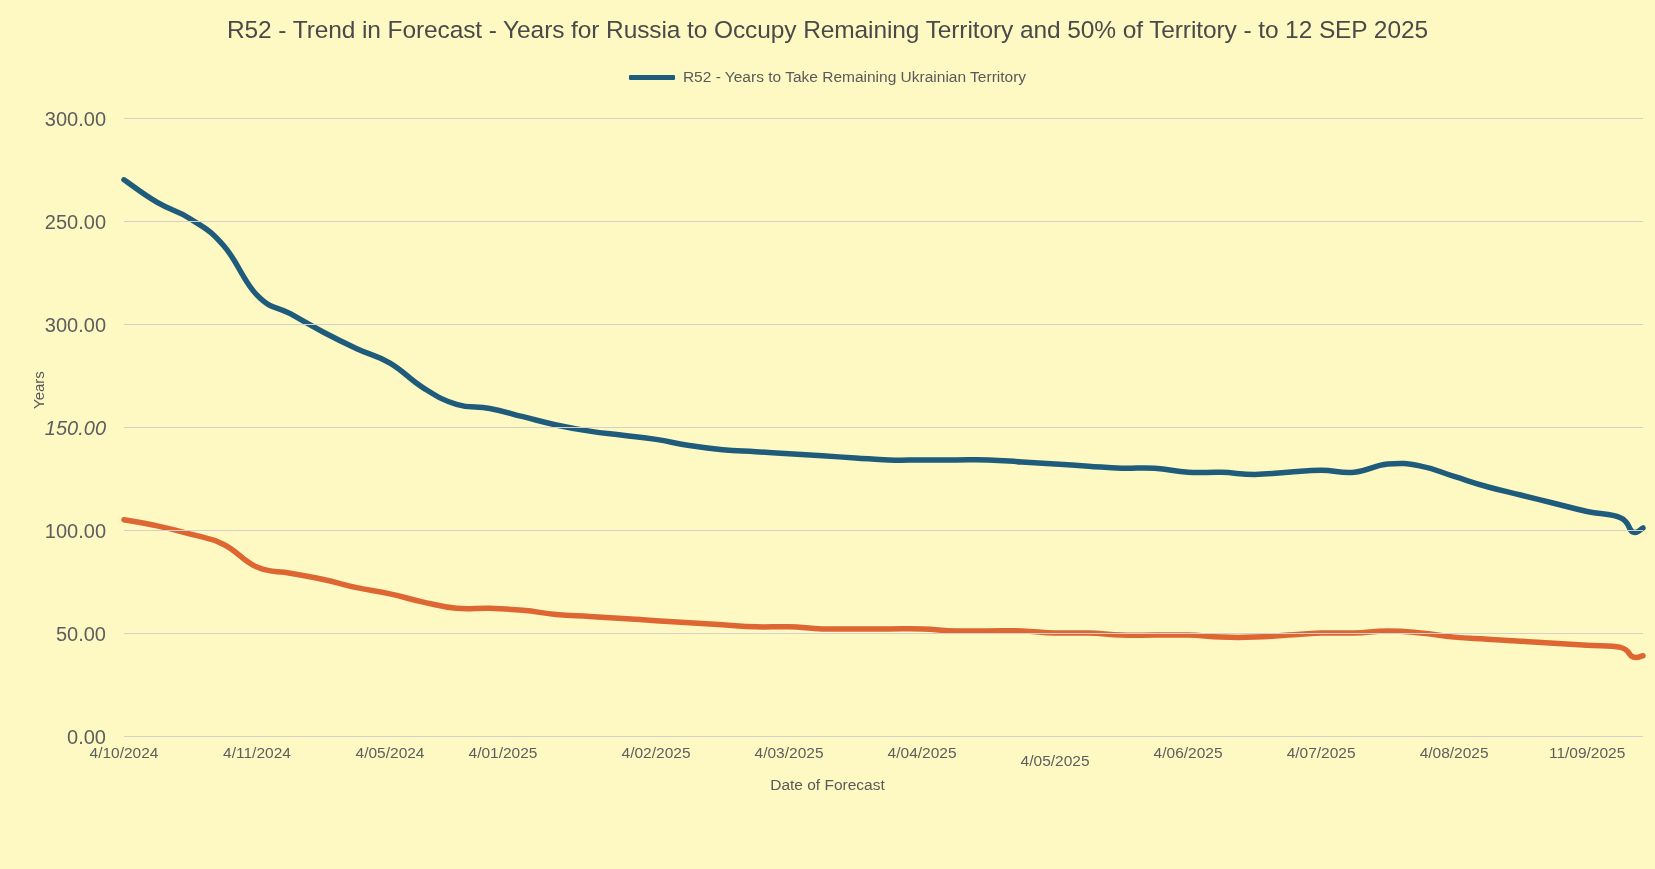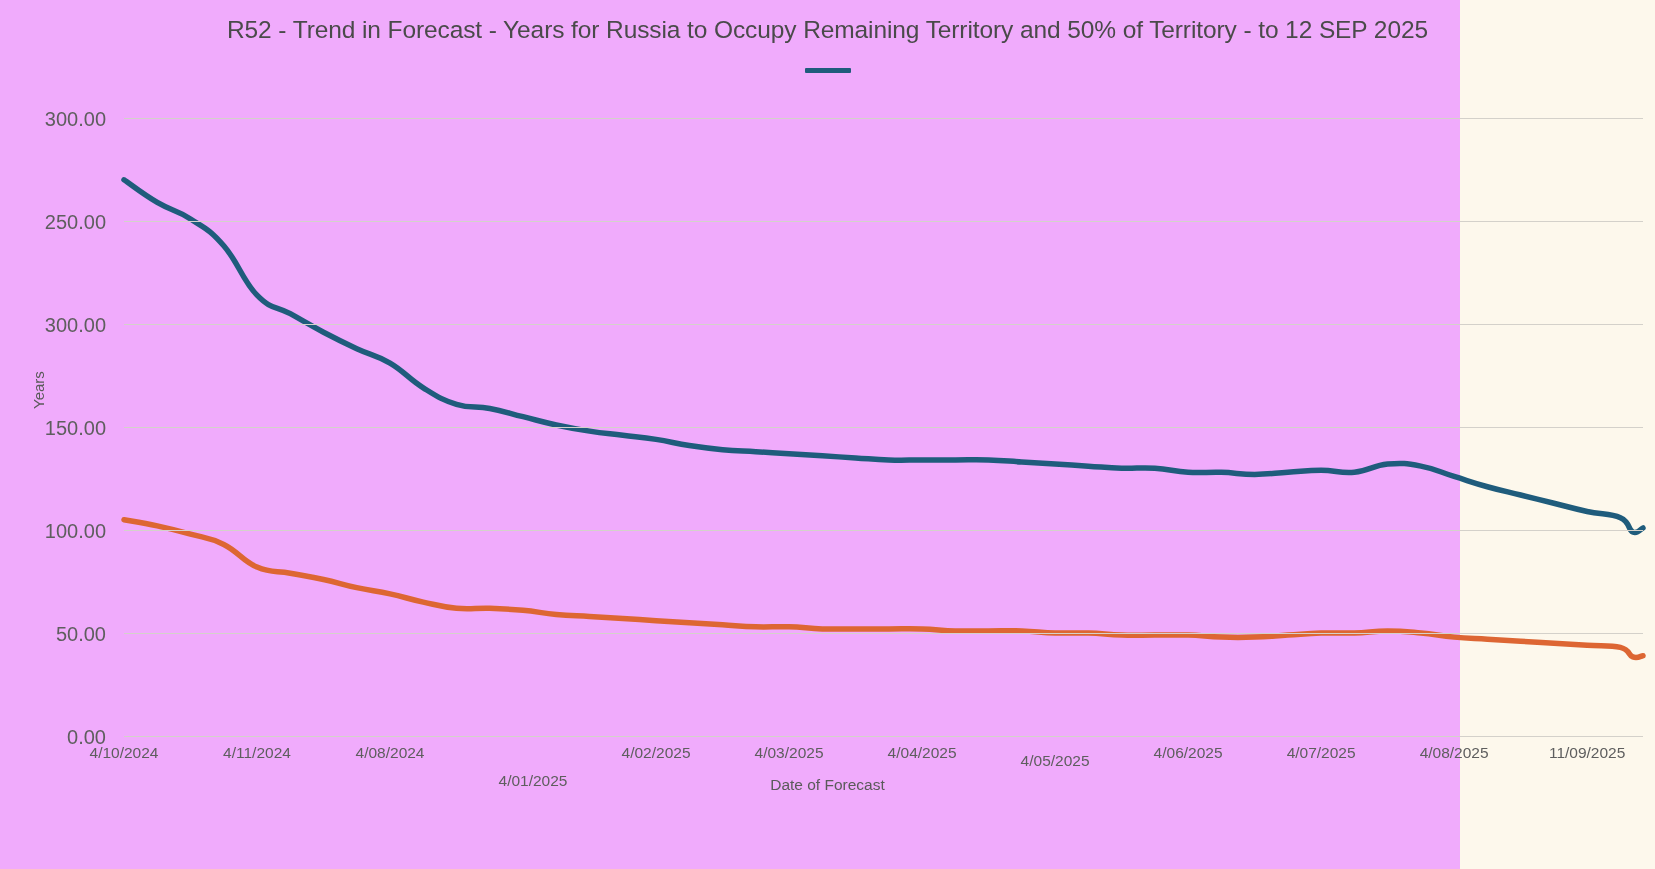--- a/index.html
+++ b/index.html
@@ -9,23 +9,23 @@
   }
   body {
     width: 1655px;
     height: 869px;
     font-family: "Liberation Sans", sans-serif;
     color: #595959;
     overflow: hidden;
   }
   #chart-root {
     position: relative;
-    width: 1460px;
+    width: 1655px;
     height: 869px;
-    background: #f0abfc;
+    background: #fef9c3;
   }
   #chart-title {
     position: absolute;
     left: 0;
     top: 16px;
     width: 1655px;
     text-align: center;
     font-size: 24.5px;
     font-weight: 400;
     color: #4a4a4a;
@@ -134,30 +134,31 @@
 </head>
 <body>
 
 <div id="chart-root">
 
   <div id="chart-title">R52 - Trend in Forecast - Years for Russia to Occupy Remaining Territory and 50% of Territory - to 12 SEP 2025</div>
 
   <div id="legend">
     <div class="legend-item">
       <span class="legend-swatch" style="background: rgb(31, 92, 124);"></span>
+      <span class="legend-label">R52 - Years to Take Remaining Ukrainian Territory</span>
     </div>
   </div>
 
   <div id="y-axis-title">Years</div>
 
   <div id="y-tick-wrap">
       <div class="y-tick-label" style="top: -10px;">300.00</div>
       <div class="y-tick-label" style="top: 93px;">250.00</div>
       <div class="y-tick-label" style="top: 196px;">300.00</div>
-      <div class="y-tick-label" style="top: 299px;">150.00</div>
+      <div class="y-tick-label" style="top: 299px; font-style: italic;">150.00</div>
       <div class="y-tick-label" style="top: 402px;">100.00</div>
       <div class="y-tick-label" style="top: 505px;">50.00</div>
       <div class="y-tick-label" style="top: 608px;">0.00</div>
     </div>
 
   <div id="plot-area">
     <svg id="series-svg" viewBox="0 0 1519 618" preserveAspectRatio="none">
       <path id="line-blue" fill="none" stroke-width="5.5" stroke-linecap="round" stroke-linejoin="round" d="M 0.00 61.80 C 7.32 66.79, 18.62 75.85, 33.25 84.46 C 47.88 93.07, 51.87 91.42, 66.51 100.94 C 81.14 110.46, 85.13 110.95, 99.76 127.72 C 114.39 144.49, 118.38 162.20, 133.01 177.16 C 147.64 192.12, 151.63 187.54, 166.27 195.70 C 180.90 203.86, 184.89 206.54, 199.52 214.24 C 214.15 221.94, 218.14 223.92, 232.77 230.72 C 247.40 237.52, 251.39 236.53, 266.02 245.14 C 280.66 253.75, 284.65 260.80, 299.28 269.86 C 313.91 278.92, 317.90 281.81, 332.53 286.34 C 347.16 290.87, 351.15 287.74, 365.78 290.46 C 380.42 293.18, 384.41 295.07, 399.04 298.70 C 413.67 302.33, 417.66 303.77, 432.29 306.94 C 446.92 310.11, 450.91 310.85, 465.54 313.12 C 480.17 315.39, 484.16 315.43, 498.80 317.24 C 513.43 319.05, 517.42 319.09, 532.05 321.36 C 546.68 323.63, 550.67 325.27, 565.30 327.54 C 579.93 329.81, 583.92 330.30, 598.56 331.66 C 613.19 333.02, 617.18 332.81, 631.81 333.72 C 646.44 334.63, 650.43 334.87, 665.06 335.78 C 679.69 336.69, 683.68 336.93, 698.31 337.84 C 712.95 338.75, 716.94 338.99, 731.57 339.90 C 746.20 340.81, 750.19 341.51, 764.82 341.96 C 779.45 342.41, 783.44 341.96, 798.07 341.96 C 812.70 341.96, 816.70 341.96, 831.33 341.96 C 845.96 341.96, 849.95 341.51, 864.58 341.96 C 879.21 342.41, 883.20 343.11, 897.83 344.02 C 912.46 344.93, 916.45 345.17, 931.09 346.08 C 945.72 346.99, 949.71 347.23, 964.34 348.14 C 978.97 349.05, 982.96 349.75, 997.59 350.20 C 1012.22 350.65, 1016.21 349.29, 1030.85 350.20 C 1045.48 351.11, 1049.47 353.41, 1064.10 354.32 C 1078.73 355.23, 1082.72 353.87, 1097.35 354.32 C 1111.98 354.77, 1115.97 356.38, 1130.60 356.38 C 1145.24 356.38, 1149.23 355.23, 1163.86 354.32 C 1178.49 353.41, 1182.48 352.26, 1197.11 352.26 C 1211.74 352.26, 1215.73 355.68, 1230.36 354.32 C 1244.99 352.96, 1248.99 347.44, 1263.62 346.08 C 1278.25 344.72, 1282.24 345.42, 1296.87 348.14 C 1311.50 350.86, 1315.49 353.91, 1330.12 358.44 C 1344.75 362.97, 1348.74 364.66, 1363.38 368.74 C 1378.01 372.82, 1382.00 373.35, 1396.63 376.98 C 1411.26 380.61, 1415.25 381.59, 1429.88 385.22 C 1444.51 388.85, 1448.50 390.29, 1463.13 393.46 C 1477.77 396.63, 1486.34 395.11, 1496.39 399.64 C 1506.44 404.17, 1503.85 411.79, 1508.82 414.06 C 1513.80 416.33, 1516.76 410.85, 1519.00 409.94" stroke="#1F5C7C"></path>
       <path id="line-orange" fill="none" stroke-width="5.5" stroke-linecap="round" stroke-linejoin="round" d="M 0.00 401.70 C 7.32 403.06, 18.62 404.71, 33.25 407.88 C 47.88 411.05, 51.87 412.04, 66.51 416.12 C 81.14 420.20, 85.13 419.17, 99.76 426.42 C 114.39 433.67, 118.38 442.74, 133.01 449.08 C 147.64 455.42, 151.63 452.54, 166.27 455.26 C 180.90 457.98, 184.89 458.27, 199.52 461.44 C 214.15 464.61, 218.14 466.51, 232.77 469.68 C 247.40 472.85, 251.39 472.69, 266.02 475.86 C 280.66 479.03, 284.65 480.93, 299.28 484.10 C 313.91 487.27, 317.90 488.92, 332.53 490.28 C 347.16 491.64, 351.15 489.83, 365.78 490.28 C 380.42 490.73, 384.41 490.98, 399.04 492.34 C 413.67 493.70, 417.66 495.10, 432.29 496.46 C 446.92 497.82, 450.91 497.61, 465.54 498.52 C 480.17 499.43, 484.16 499.67, 498.80 500.58 C 513.43 501.49, 517.42 501.73, 532.05 502.64 C 546.68 503.55, 550.67 503.79, 565.30 504.70 C 579.93 505.61, 583.92 505.85, 598.56 506.76 C 613.19 507.67, 617.18 508.37, 631.81 508.82 C 646.44 509.27, 650.43 508.37, 665.06 508.82 C 679.69 509.27, 683.68 510.43, 698.31 510.88 C 712.95 511.33, 716.94 510.88, 731.57 510.88 C 746.20 510.88, 750.19 510.88, 764.82 510.88 C 779.45 510.88, 783.44 510.43, 798.07 510.88 C 812.70 511.33, 816.70 512.49, 831.33 512.94 C 845.96 513.39, 849.95 512.94, 864.58 512.94 C 879.21 512.94, 883.20 512.49, 897.83 512.94 C 912.46 513.39, 916.45 514.55, 931.09 515.00 C 945.72 515.45, 949.71 514.55, 964.34 515.00 C 978.97 515.45, 982.96 516.61, 997.59 517.06 C 1012.22 517.51, 1016.21 517.06, 1030.85 517.06 C 1045.48 517.06, 1049.47 516.61, 1064.10 517.06 C 1078.73 517.51, 1082.72 518.67, 1097.35 519.12 C 1111.98 519.57, 1115.97 519.57, 1130.60 519.12 C 1145.24 518.67, 1149.23 517.97, 1163.86 517.06 C 1178.49 516.15, 1182.48 515.45, 1197.11 515.00 C 1211.74 514.55, 1215.73 515.45, 1230.36 515.00 C 1244.99 514.55, 1248.99 512.94, 1263.62 512.94 C 1278.25 512.94, 1282.24 513.64, 1296.87 515.00 C 1311.50 516.36, 1315.49 517.76, 1330.12 519.12 C 1344.75 520.48, 1348.74 520.27, 1363.38 521.18 C 1378.01 522.09, 1382.00 522.33, 1396.63 523.24 C 1411.26 524.15, 1415.25 524.39, 1429.88 525.30 C 1444.51 526.21, 1448.50 526.45, 1463.13 527.36 C 1477.77 528.27, 1486.34 526.88, 1496.39 529.42 C 1506.44 531.96, 1503.85 537.08, 1508.82 538.90 C 1513.80 540.71, 1516.76 537.93, 1519.00 537.66" stroke="#DD6633"></path>
     </svg>
@@ -166,22 +167,22 @@
       <div class="gridline" style="top: 412px; background: rgb(212, 209, 202);"></div>
       <div class="gridline" style="top: 309px; background: rgb(212, 209, 202);"></div>
       <div class="gridline" style="top: 206px; background: rgb(212, 209, 202);"></div>
       <div class="gridline" style="top: 103px; background: rgb(212, 209, 202);"></div>
       <div class="gridline" style="top: 0px; background: rgb(212, 209, 202);"></div>
     </div>
 
   <div id="x-tick-wrap">
       <div class="x-tick-label" style="left: 0px;">4/10/2024</div>
       <div class="x-tick-label" style="left: 133.012px;">4/11/2024</div>
-      <div class="x-tick-label" style="left: 266.025px;">4/08/2024</div>
-      <div class="x-tick-label" style="left: 409px; margin-top: 28px;">4/01/2025</div>
+      <div class="x-tick-label" style="left: 266.025px;">4/05/2024</div>
+      <div class="x-tick-label" style="left: 379px;">4/01/2025</div>
       <div class="x-tick-label" style="left: 532.049px;">4/02/2025</div>
       <div class="x-tick-label" style="left: 665.061px;">4/03/2025</div>
       <div class="x-tick-label" style="left: 798.074px;">4/04/2025</div>
       <div class="x-tick-label" style="left: 931.086px; margin-top: 8px;">4/05/2025</div>
       <div class="x-tick-label" style="left: 1064.1px;">4/06/2025</div>
       <div class="x-tick-label" style="left: 1197.11px;">4/07/2025</div>
       <div class="x-tick-label" style="left: 1330.12px;">4/08/2025</div>
       <div class="x-tick-label" style="left: 1463.13px;">11/09/2025</div>
     </div>
 

